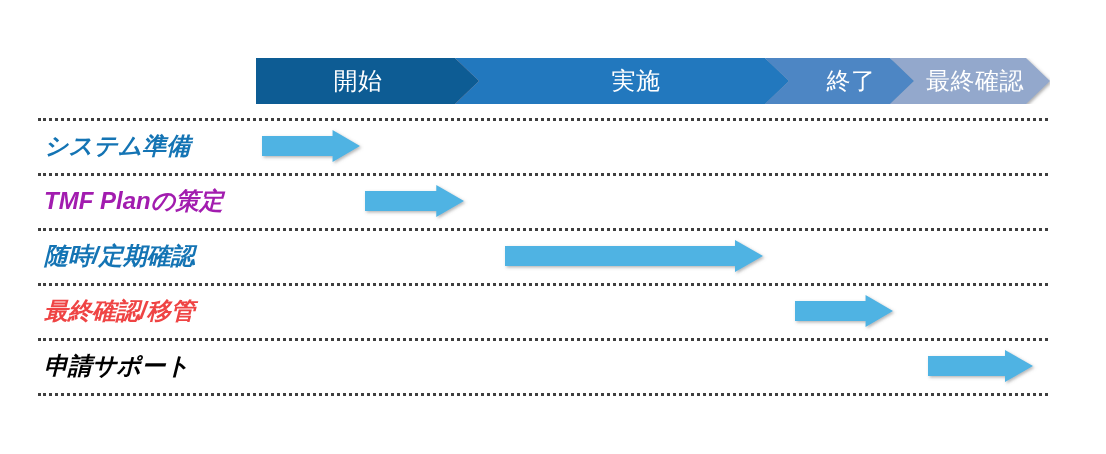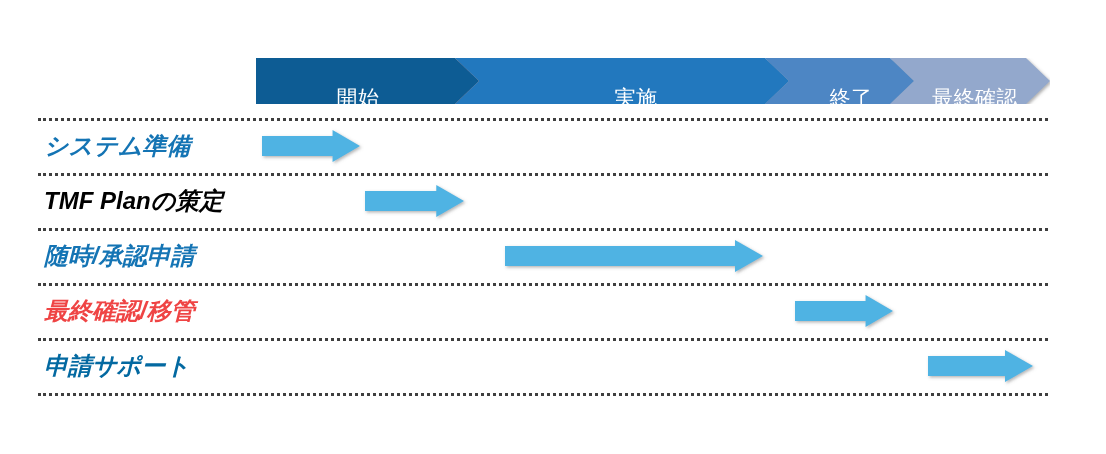--- a/index.html
+++ b/index.html
@@ -26,26 +26,26 @@
     width: 794px;
     height: 46px;
   }
   #phase-banner svg {
     display: block;
     width: 794px;
     height: 46px;
   }
   .phase-label {
     position: absolute;
-    top: 17px;
+    top: 0;
     height: 44px;
     line-height: 46px;
     text-align: center;
     color: #ffffff;
-    font-size: 21px;
+    font-size: 24px;
     font-weight: 400;
     letter-spacing: 0.5px;
     white-space: nowrap;
   }
 
   
   #rows {
     position: absolute;
     left: 0;
     top: 0;
@@ -132,51 +132,51 @@
             <filter id="softshadow2" x="-20%" y="-40%" width="150%" height="220%">
               <feDropShadow dx="1.5" dy="1.5" stdDeviation="1.4" flood-color="#6b6b6b" flood-opacity="0.5"></feDropShadow>
             </filter>
           </defs>
         </svg>
       </div>
     </div>
 
     <div class="row-sep" style="top: 173px; border-top-color: rgb(63, 63, 63);"></div>
     <div class="row" style="top:173px">
-      <div class="row-label" style="color: #000000;">TMF Planの策定</div>
+      <div class="row-label" style="color: #a21caf;">TMF Planの策定</div>
       <div class="task-arrow" id="arrow1" style="left: 327px; width: 99px;">
         <svg viewBox="0 0 100 32" preserveAspectRatio="none">
           <polygon points="0,6 72,6 72,0 100,16 72,32 72,26 0,26" fill="#4fb3e3" filter="url(#softshadow2)"></polygon>
         </svg>
       </div>
     </div>
 
     <div class="row-sep" style="top: 228px; border-top-color: rgb(63, 63, 63);"></div>
     <div class="row" style="top:228px">
-      <div class="row-label" style="color: rgb(20, 116, 180);">随時/承認申請</div>
+      <div class="row-label" style="color: rgb(20, 116, 180);">随時/定期確認</div>
       <div class="task-arrow" id="arrow2" style="left: 467px; width: 258px;">
         <svg viewBox="0 0 258 32" preserveAspectRatio="none">
           <polygon points="0,6 230,6 230,0 258,16 230,32 230,26 0,26" fill="#4fb3e3" filter="url(#softshadow2)"></polygon>
         </svg>
       </div>
     </div>
 
     <div class="row-sep" style="top: 283px; border-top-color: rgb(63, 63, 63);"></div>
     <div class="row" style="top:283px">
       <div class="row-label" style="color: #ef4444;">最終確認/移管</div>
       <div class="task-arrow" id="arrow3" style="left: 757px; width: 98px;">
         <svg viewBox="0 0 100 32" preserveAspectRatio="none">
           <polygon points="0,6 72,6 72,0 100,16 72,32 72,26 0,26" fill="#4fb3e3" filter="url(#softshadow2)"></polygon>
         </svg>
       </div>
     </div>
 
     <div class="row-sep" style="top: 338px; border-top-color: rgb(63, 63, 63);"></div>
     <div class="row" style="top:338px">
-      <div class="row-label" style="color: #0369a1;">申請サポート</div>
+      <div class="row-label" style="color: #000000;">申請サポート</div>
       <div class="task-arrow" id="arrow4" style="left: 890px; width: 105px;">
         <svg viewBox="0 0 105 32" preserveAspectRatio="none">
           <polygon points="0,6 77,6 77,0 105,16 77,32 77,26 0,26" fill="#4fb3e3" filter="url(#softshadow2)"></polygon>
         </svg>
       </div>
     </div>
 
     <div class="row-sep" style="top: 393px; border-top-color: rgb(63, 63, 63);"></div>
   </div>
 

